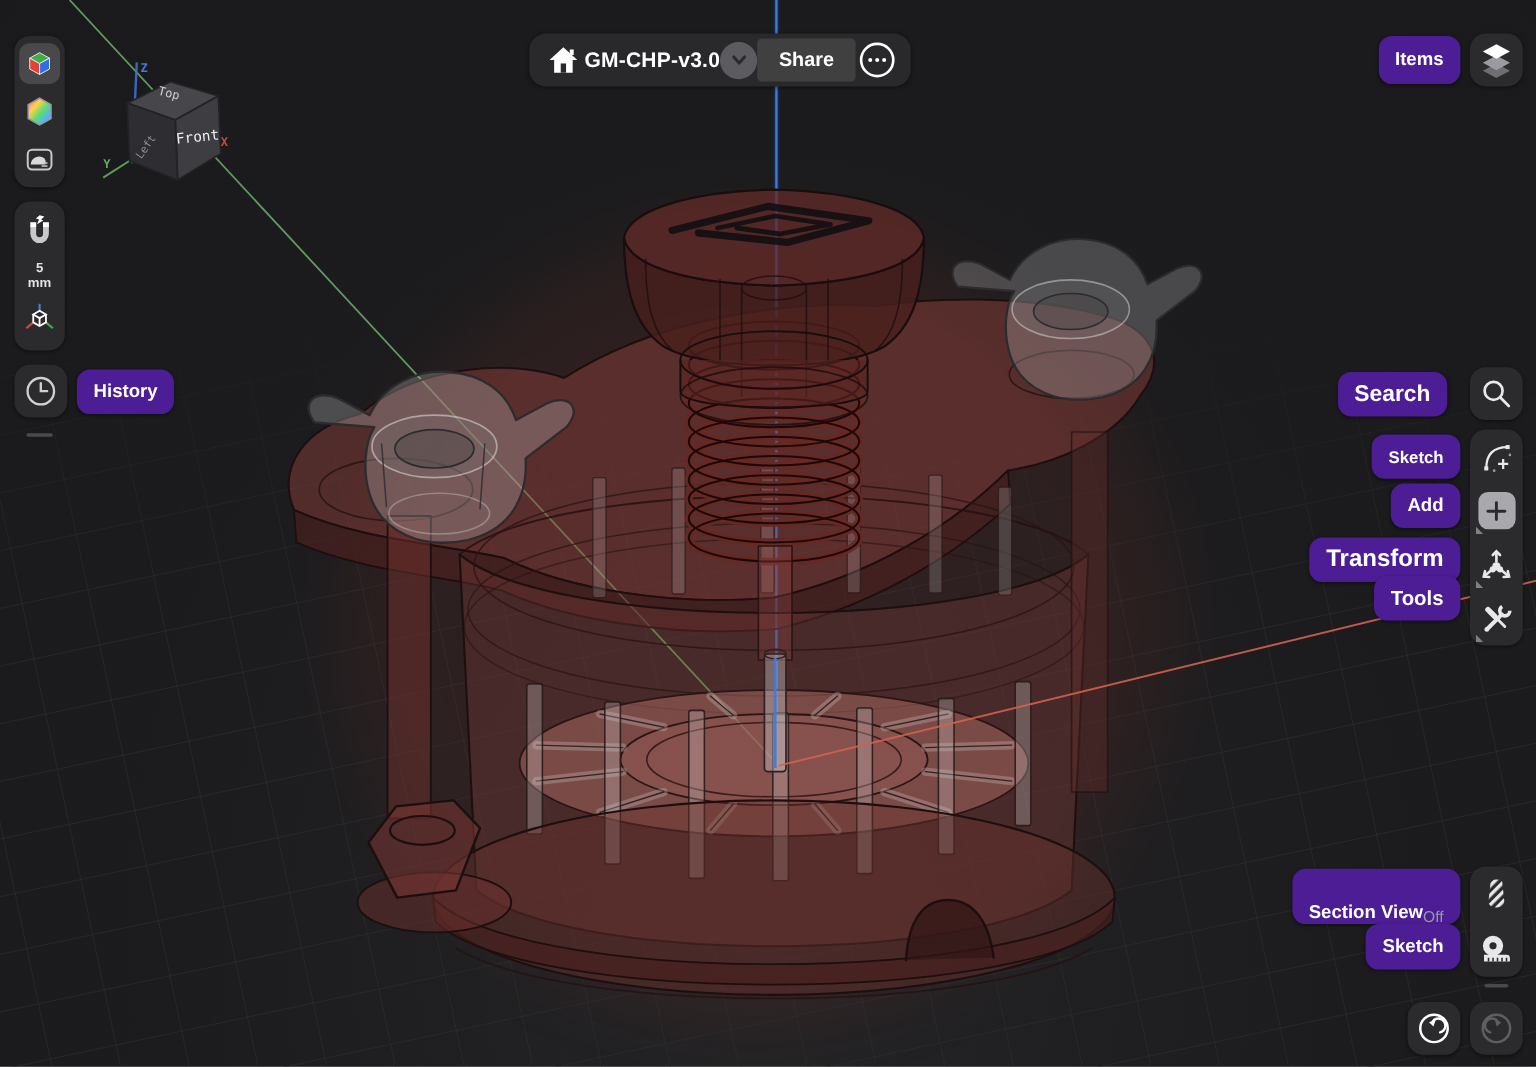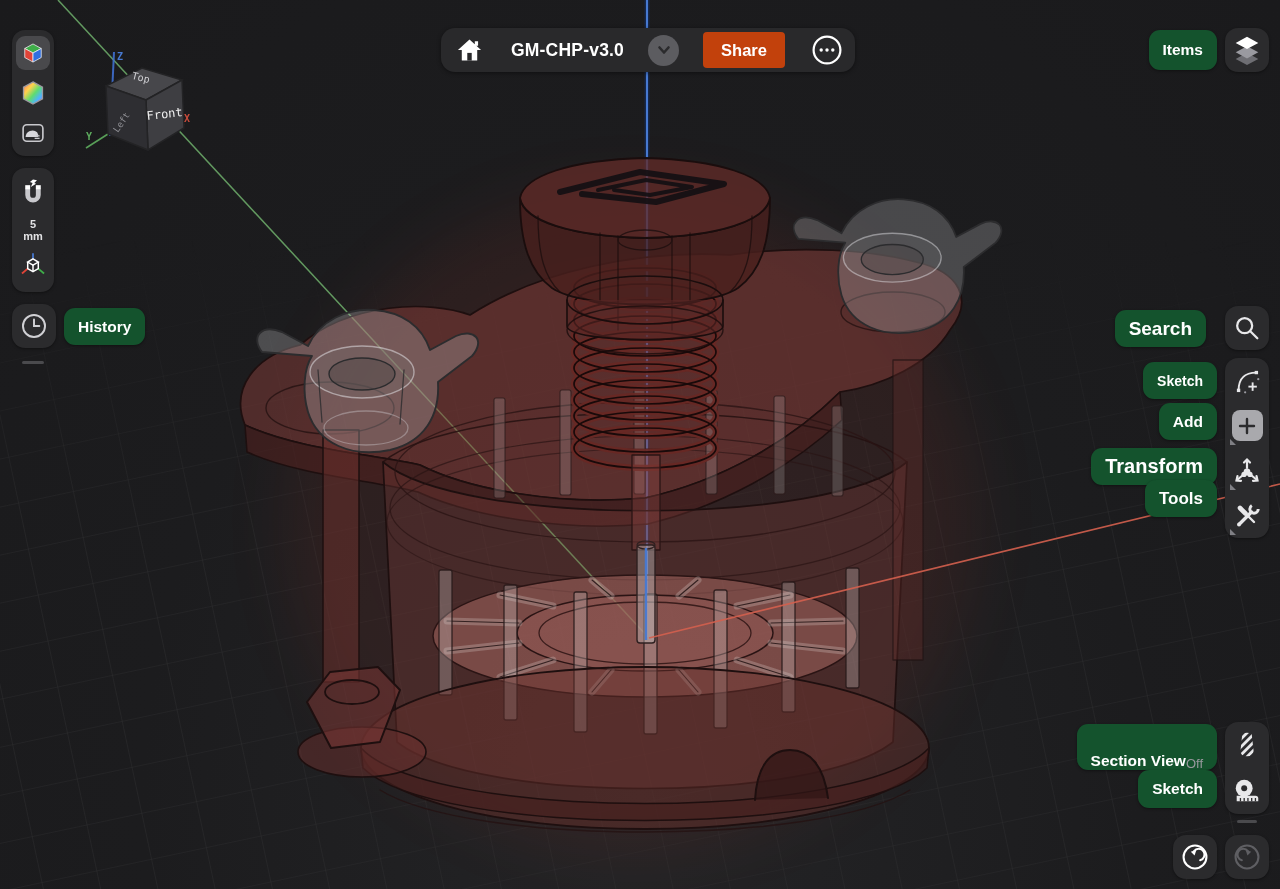--- a/index.html
+++ b/index.html
@@ -2,31 +2,31 @@
 <html><head>
 <meta charset="utf-8">
 <style>
   html,body{margin:0;padding:0}
   body{
     width:1280px;height:889px;position:relative;overflow:hidden;
     background:radial-gradient(ellipse at 50% 90%, #242426 0%, #1c1c1e 55%, #1a1a1c 100%);
     font-family:"Liberation Sans",sans-serif;color:#fff;
     -webkit-font-smoothing:antialiased;
   }
-  .pill{position:absolute;background:#14532d;border-radius:11px;color:#fff;
+  .pill{position:absolute;background:#4c1d95;border-radius:11px;color:#fff;
     font-size:15px;font-weight:700;display:flex;align-items:center;justify-content:center;
     padding:0 14px;height:37px;box-shadow:0 1px 3px rgba(0,0,0,.4);white-space:nowrap}
   .sq{position:absolute;width:44px;height:44px;border-radius:13px;background:#2b2b2d;
     display:flex;align-items:center;justify-content:center;box-shadow:0 1px 3px rgba(0,0,0,.4)}
   .divider{position:absolute;height:3px;background:#4a4a4d;border-radius:2px}
   #titlebar{position:absolute;left:441px;top:28px;height:44px;background:#29292b;
-    border-radius:14px;display:flex;align-items:center;gap:24px;padding:0 10px;
+    border-radius:14px;display:flex;align-items:center;gap:0;padding:0 10px;
     box-shadow:0 1px 4px rgba(0,0,0,.45)}
   #titlebar .title{font-size:17.5px;font-weight:700;letter-spacing:.2px}
-  #share-btn{height:36px;border-radius:4px;background:#c2410c;display:flex;align-items:center;
+  #share-btn{height:36px;border-radius:4px;background:#404040;display:flex;align-items:center;
     justify-content:center;padding:0 18px;font-size:16.5px;font-weight:700;color:#fff}
   .chev-circle{width:31px;height:31px;border-radius:50%;background:#5c5c60;
     display:flex;align-items:center;justify-content:center}
   #left-toolbar-1{position:absolute;left:12px;top:30px;width:42px;background:#2b2b2d;border-radius:13px;
     display:flex;flex-direction:column;align-items:center;gap:6px;padding:6px 0;box-shadow:0 1px 3px rgba(0,0,0,.4)}
   #left-toolbar-2{position:absolute;left:12px;top:168px;width:42px;background:#2b2b2d;border-radius:13px;
     display:flex;flex-direction:column;align-items:center;gap:9px;padding:11px 0;box-shadow:0 1px 3px rgba(0,0,0,.4)}
   .tool-slot{width:34px;height:34px;border-radius:9px;display:flex;align-items:center;justify-content:center}
   .tool-slot.selected{background:#49494c}
   .snap-size{font-size:11px;line-height:12px;color:#e2e2e4;text-align:center;font-weight:700}

